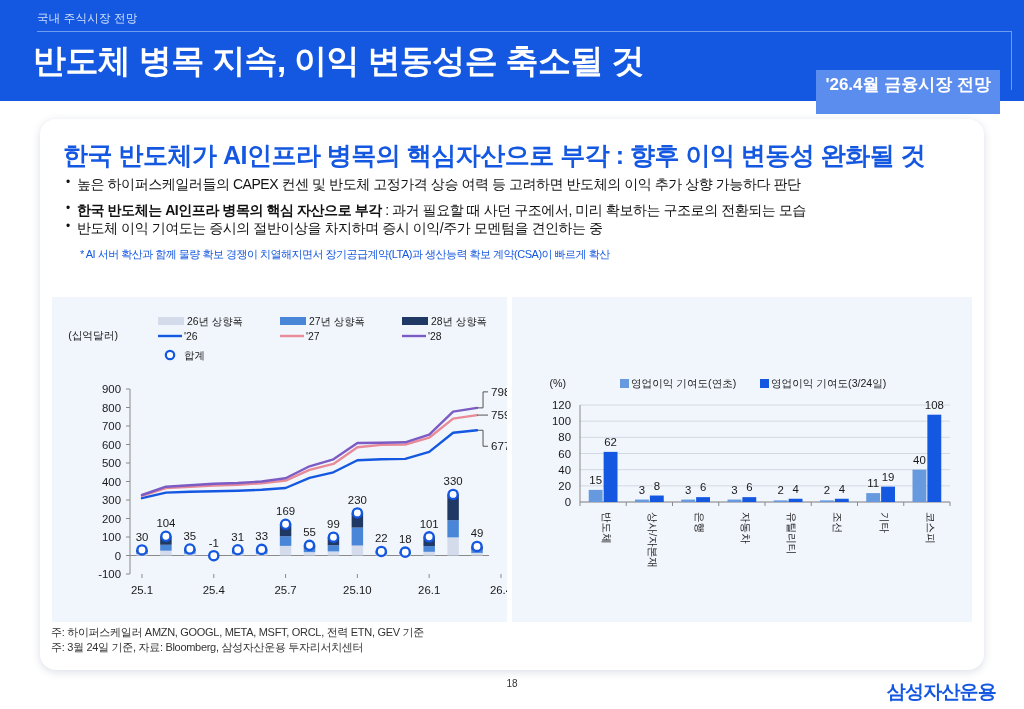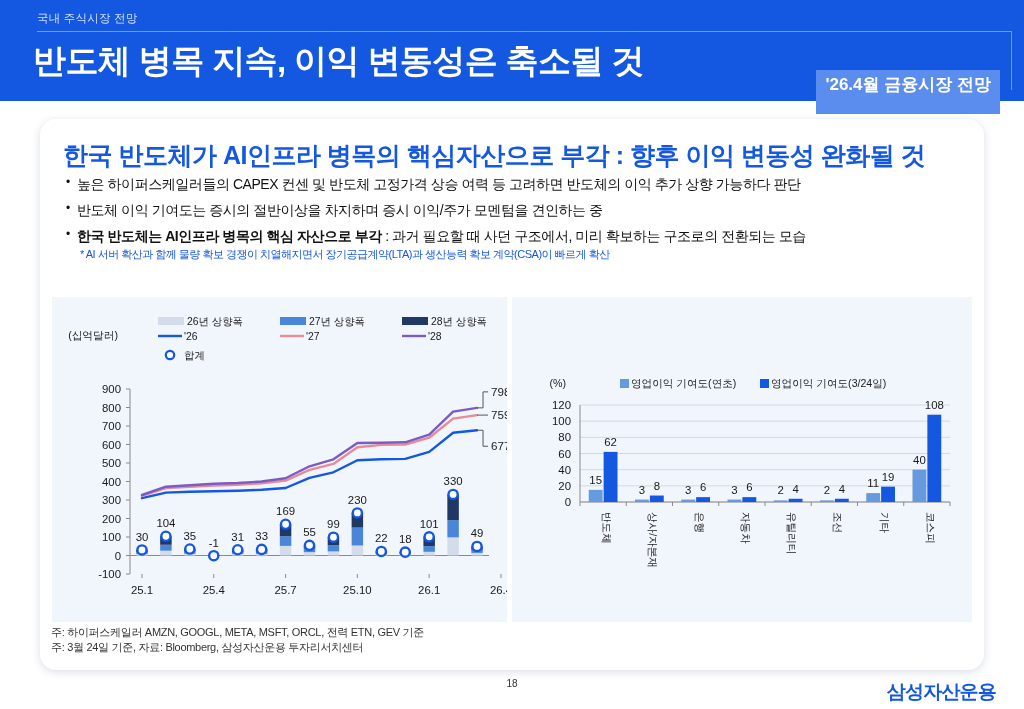--- a/index.html
+++ b/index.html
@@ -110,22 +110,22 @@
   <div class="title-rule-v"></div>
   <div class="slide-title">반도체 병목 지속, 이익 변동성은 축소될 것</div>
   <div class="issue-badge">'26.4월 금융시장 전망</div>
 
   <div class="card">
 
     <div class="lead">한국 반도체가 AI인프라 병목의 핵심자산으로 부각 : 향후 이익 변동성 완화될 것</div>
 
     <div class="bullets">
       <div class="bullet">높은 하이퍼스케일러들의 CAPEX 컨센 및 반도체 고정가격 상승 여력 등 고려하면 반도체의 이익 추가 상향 가능하다 판단</div>
+      <div class="bullet b3"><b>한국 반도체는 AI인프라 병목의 핵심 자산으로 부각</b><span> : 과거 필요할 때 사던 구조에서, 미리 확보하는 구조로의 전환되는 모습</span></div>
       <div class="bullet">반도체 이익 기여도는 증시의 절반이상을 차지하며 증시 이익/주가 모멘텀을 견인하는 중</div>
-      <div class="bullet b3"><b>한국 반도체는 AI인프라 병목의 핵심 자산으로 부각</b><span> : 과거 필요할 때 사던 구조에서, 미리 확보하는 구조로의 전환되는 모습</span></div>
       <div class="subnote">* AI 서버 확산과 함께 물량 확보 경쟁이 치열해지면서 장기공급계약(LTA)과 생산능력 확보 계약(CSA)이 빠르게 확산</div>
     </div>
 
     <div class="chart-title" id="title-left">[하이퍼스케일러의 CAPEX 컨센서스 추이]</div>
     <div class="panel" id="panel-left">
       <svg id="svg-left" width="455" height="325">
           <text x="66" y="42" font-family="&quot;Liberation Sans&quot;,&quot;DejaVu Sans&quot;,sans-serif" font-size="10.7" font-weight="normal" fill="#1a1a1a" text-anchor="end">(십억달러)</text>
           <rect x="106" y="20" width="26" height="8" fill="#D4DCEC"></rect>
           <text x="135" y="28" font-family="&quot;Liberation Sans&quot;,&quot;DejaVu Sans&quot;,sans-serif" font-size="10.4" font-weight="normal" fill="#1a1a1a" text-anchor="start">26년 상향폭</text>
           <rect x="228" y="20" width="26" height="8" fill="#4A86D8"></rect>

